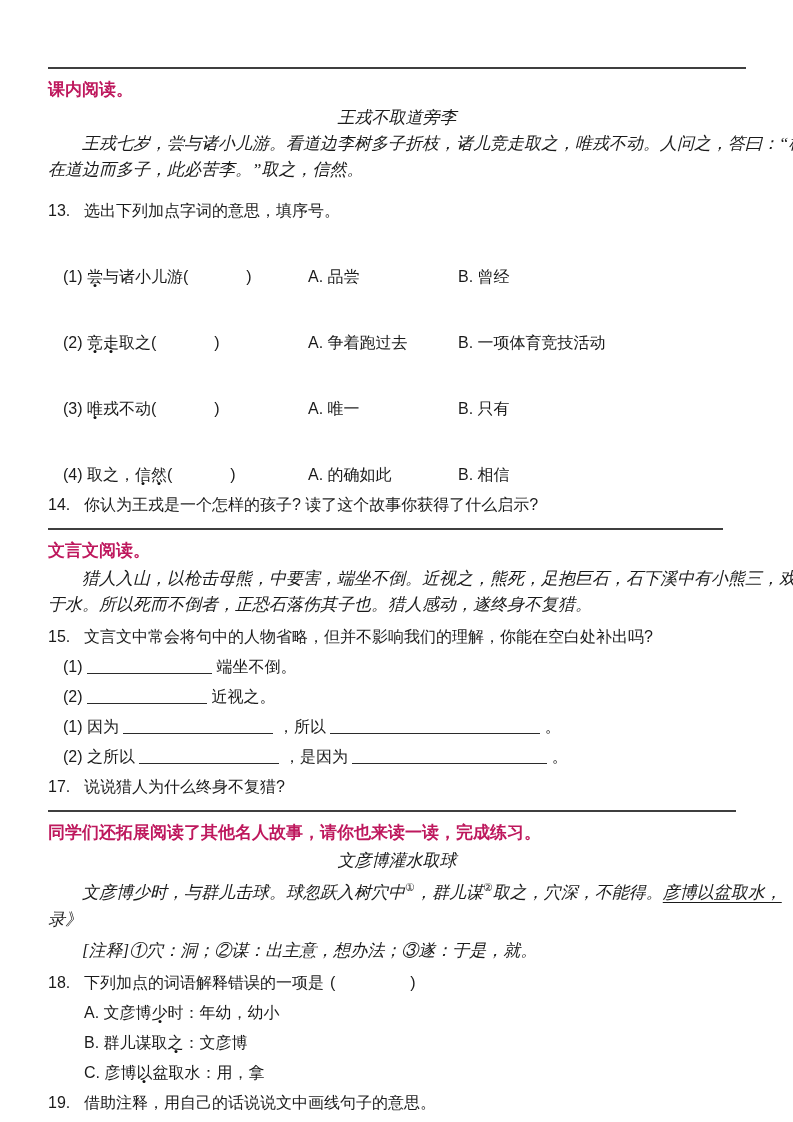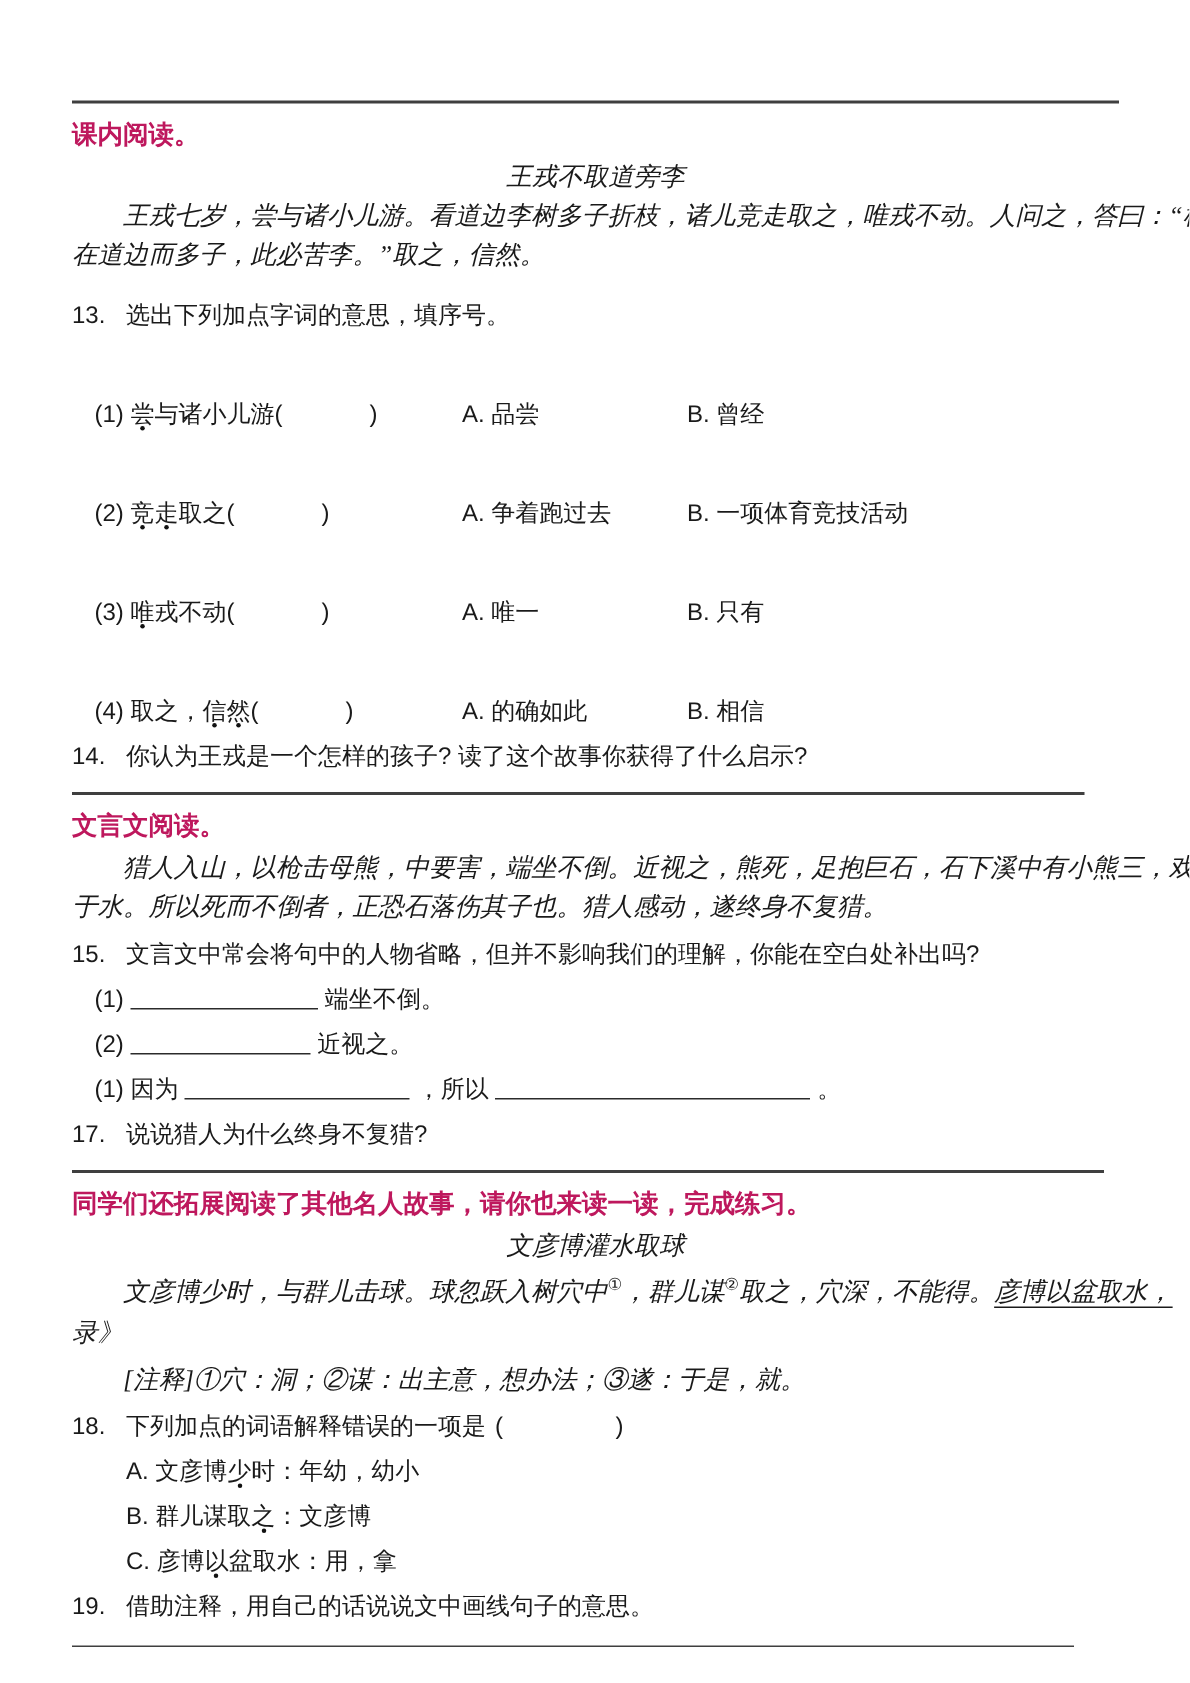--- a/index.html
+++ b/index.html
@@ -115,20 +115,21 @@
     <div class="pline kai indent"><span>猎人入山，以枪击母熊，中要害，端坐不倒。近视之，熊死，足抱巨石，石下溪中有小熊三，戏</span></div>
     <div class="pline kai"><span>于水。所以死而不倒者，正恐石落伤其子也。猎人感动，遂终身不复猎。</span></div>
 
     <div class="qline mt4">
       <span class="qnum">15.</span><span>文言文中常会将句中的人物省略，但并不影响我们的理解，你能在空白处补出吗?</span>
     </div>
     <div class="qline sub"><span>(1) </span><span class="blank" style="width: 125px;"></span><span> 端坐不倒。</span></div>
     <div class="qline sub"><span>(2) </span><span class="blank" style="width: 120px;"></span><span> 近视之。</span></div>
 
     <div class="qline sub"><span>(1) 因为 </span><span class="blank" style="width: 150px;"></span><span> ，所以 </span><span class="blank" style="width: 210px;"></span><span> 。</span></div>
+    <div class="qline sub"><span>(2) 之所以 </span><span class="blank" style="width: 140px;"></span><span> ，是因为 </span><span class="blank" style="width: 195px;"></span><span> 。</span></div>
 
     <div class="qline">
       <span class="qnum">17.</span><span>说说猎人为什么终身不复猎?</span>
     </div>
   </section>
 
   <div class="divider d3"></div>
 
   <section>
     <h2 class="sec-heading">同学们还拓展阅读了其他名人故事，请你也来读一读，完成练习。</h2>

